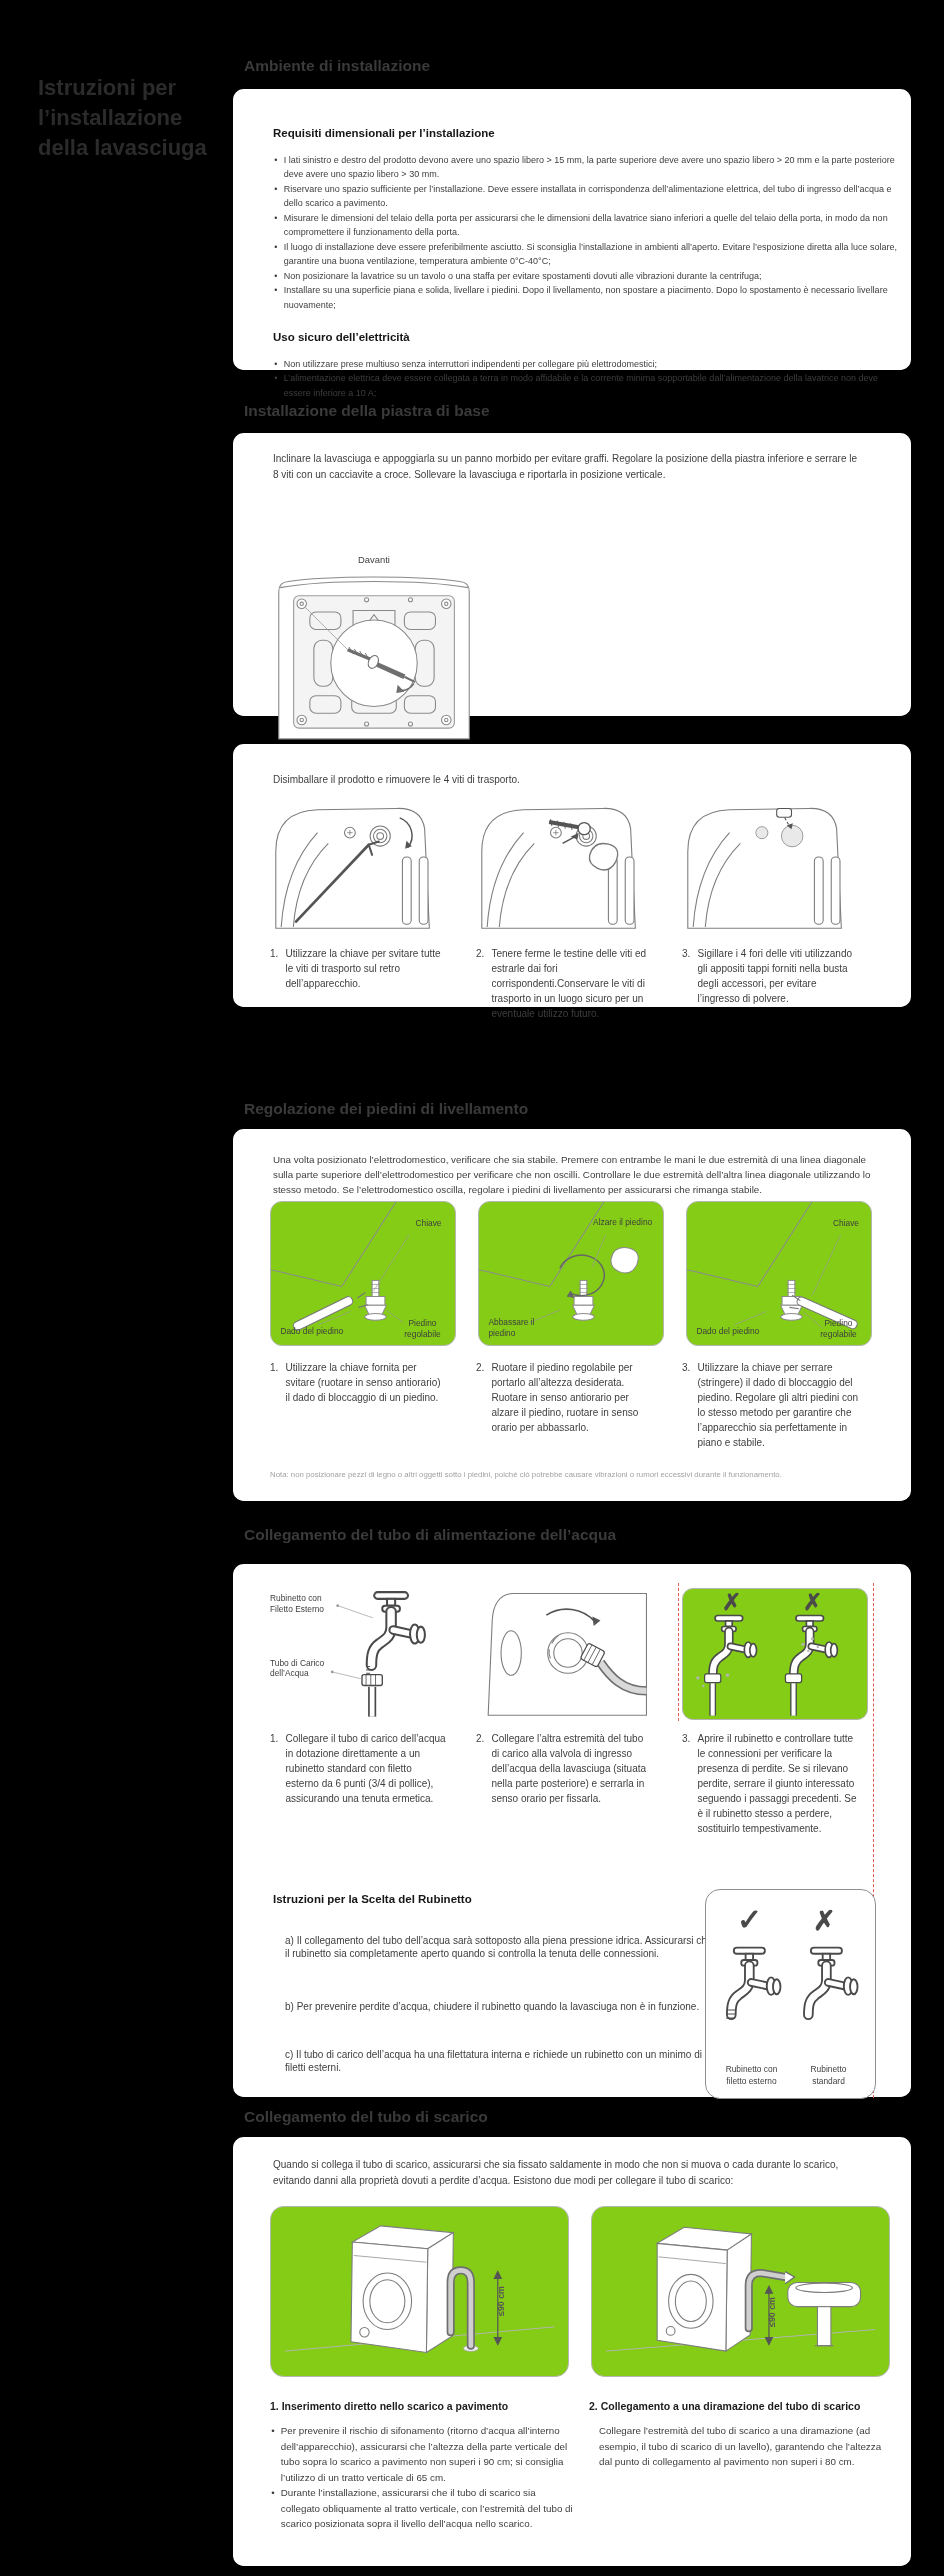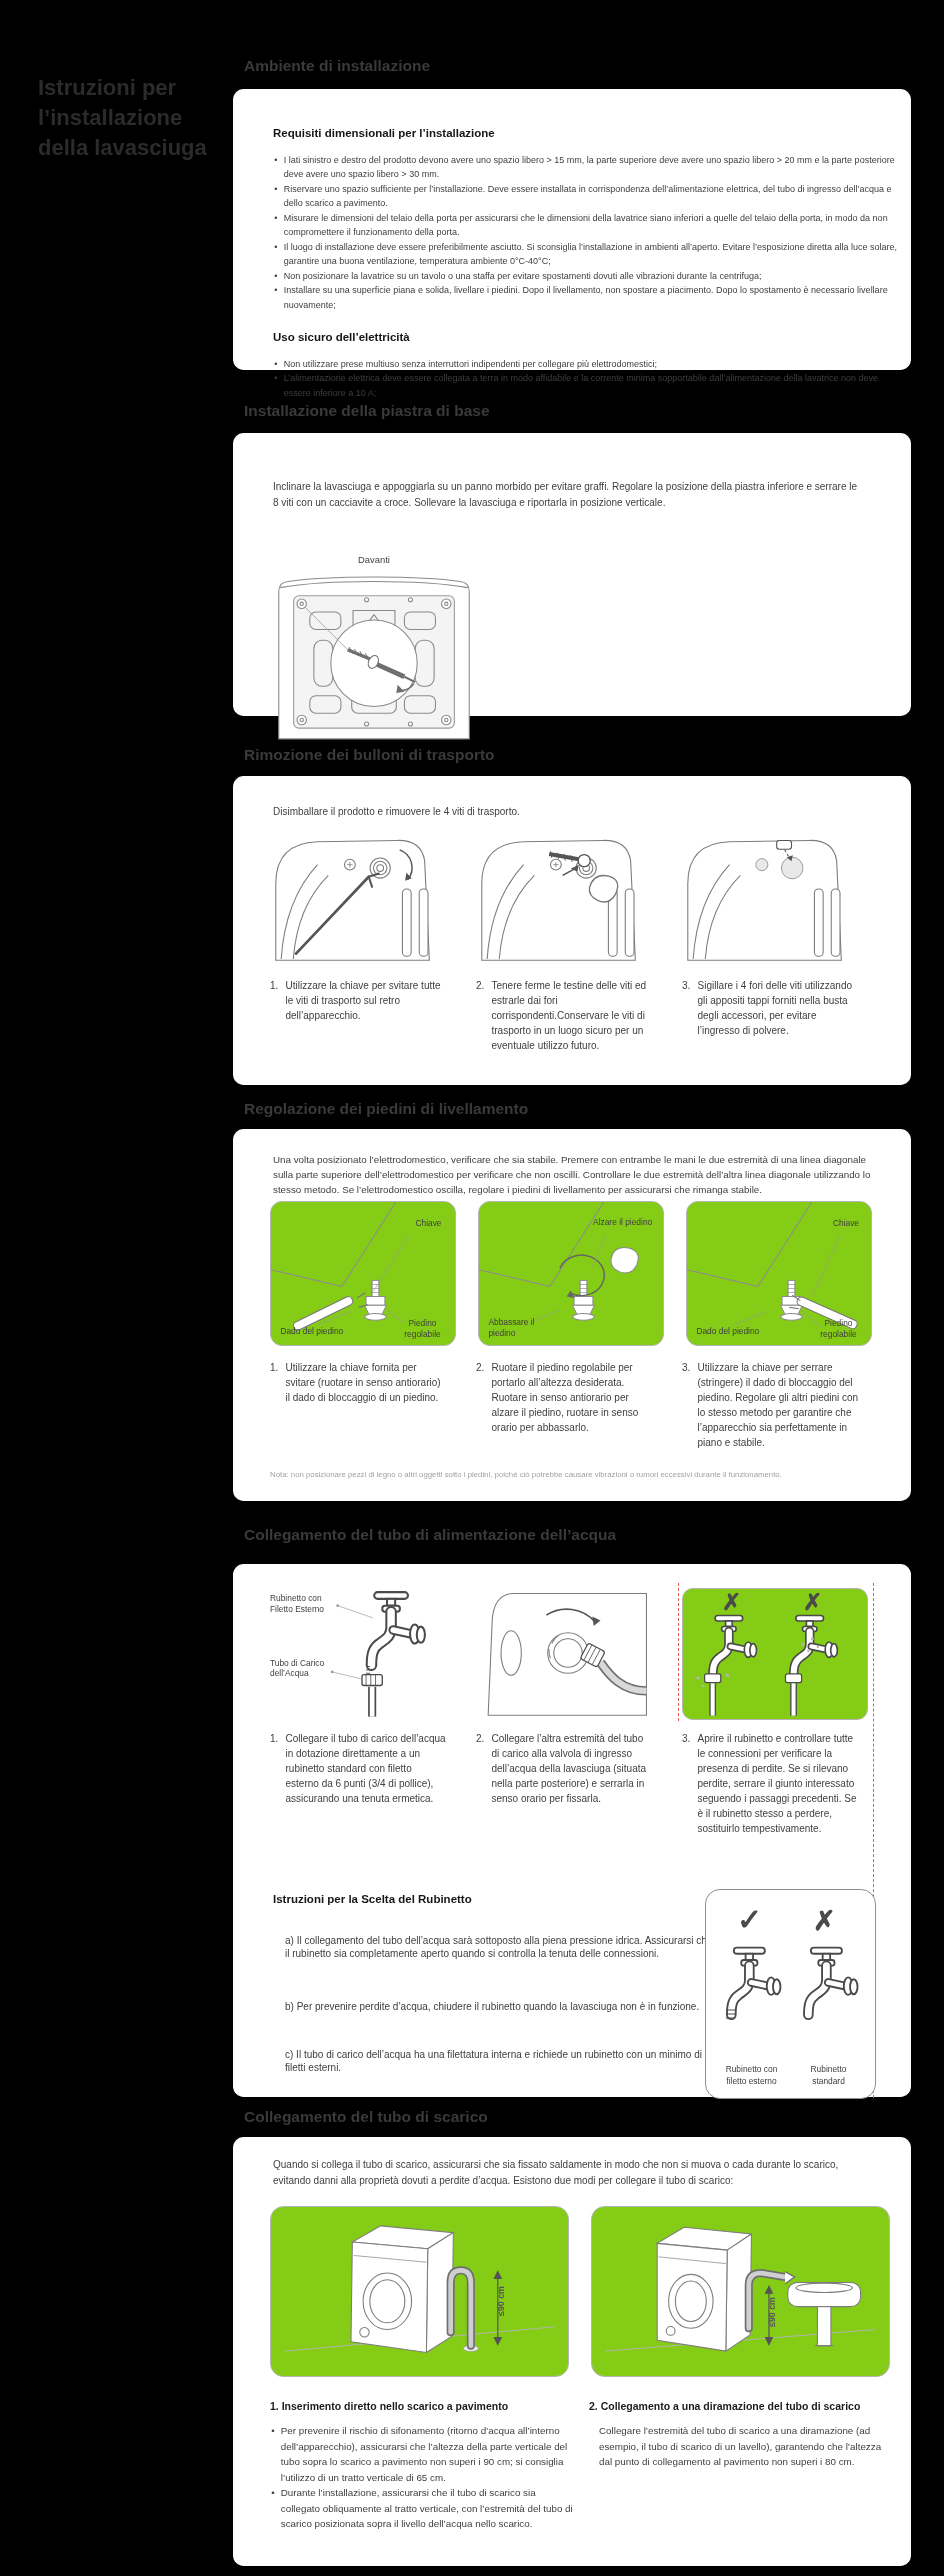--- a/index.html
+++ b/index.html
@@ -97,21 +97,21 @@
       <h3 class="card-h" style="margin-top:19px">Uso sicuro dell’elettricità</h3>
       <ul class="blist">
         <li>Non utilizzare prese multiuso senza interruttori indipendenti per collegare più elettrodomestici;</li>
         <li>L’alimentazione elettrica deve essere collegata a terra in modo affidabile e la corrente minima sopportabile dall’alimentazione della lavatrice non deve essere inferiore a 10 A;</li>
       </ul>
     </div>
   </section>
 
   <h2 class="sec-h" style="top:402px">Installazione della piastra di base</h2>
   <section class="card" style="top:433px;height:283px">
-    <p class="para" style="padding:46px 47px 0 40px">Inclinare la lavasciuga e appoggiarla su un panno morbido per evitare graffi. Regolare la posizione della piastra inferiore e serrare le 8 viti con un cacciavite a croce. Sollevare la lavasciuga e riportarla in posizione verticale.</p>
+    <p class="para" style="padding:18px 47px 0 40px">Inclinare la lavasciuga e appoggiarla su un panno morbido per evitare graffi. Regolare la posizione della piastra inferiore e serrare le 8 viti con un cacciavite a croce. Sollevare la lavasciuga e riportarla in posizione verticale.</p>
     <div class="davanti-wrap">
       <span class="davanti-label">Davanti</span>
       <svg width="204" height="173" viewBox="0 0 302 256" style="margin-top:5.4px">
         <g fill="#fff" stroke="#8a8a8a" stroke-width="1.6">
           <path d="M10 250 L10 32 Q10 18 24 17 C80 8 222 8 278 17 Q292 18 292 32 L292 250 Z"></path>
           <path d="M12 26 C80 14 222 14 290 26" fill="none"></path>
           <rect x="32" y="38" width="238" height="196" rx="8" fill="#f4f4f4" stroke="#9a9a9a"></rect>
           <circle cx="44" cy="50" r="7" fill="#fff"></circle>
             <circle cx="44" cy="50" r="2.5" fill="#fff"></circle>
           <circle cx="258" cy="50" r="7" fill="#fff"></circle>
@@ -142,21 +142,21 @@
             <path d="M196 158 L212 166" stroke-width="3"></path>
             <path d="M188 178 a22 22 0 0 0 22 -10" fill="none" stroke-width="2.5"></path>
             <path d="M186 170 l-2 12 l12 -2 z" fill="#6f6f6f" stroke="none"></path>
           </g>
         </g>
       </svg>
     </div>
   </section>
 
   <h2 class="sec-h" style="top:746px">Rimozione dei bulloni di trasporto</h2>
-  <section class="card" style="top:776px;height:309px">
+  <section class="card" style="top:744px;height:263px">
     <p class="para" style="padding:28px 40px 0">Disimballare il prodotto e rimuovere le 4 viti di trasporto.</p>
     <div class="img-row" style="top:55px">
       <div class="illus">
         <svg width="184" height="132" viewBox="0 0 272 196">
           <use href="#machine-back"></use>
           <g stroke="#555" stroke-width="4" fill="none" stroke-linecap="round">
             <path d="M38 182 L146 68"></path>
             <path d="M146 68 l15 -5 M146 68 l5 15" stroke-width="3"></path>
           </g>
           <path d="M192 28 a28 28 0 0 1 12 44" fill="none" stroke="#555" stroke-width="2.2"></path>

